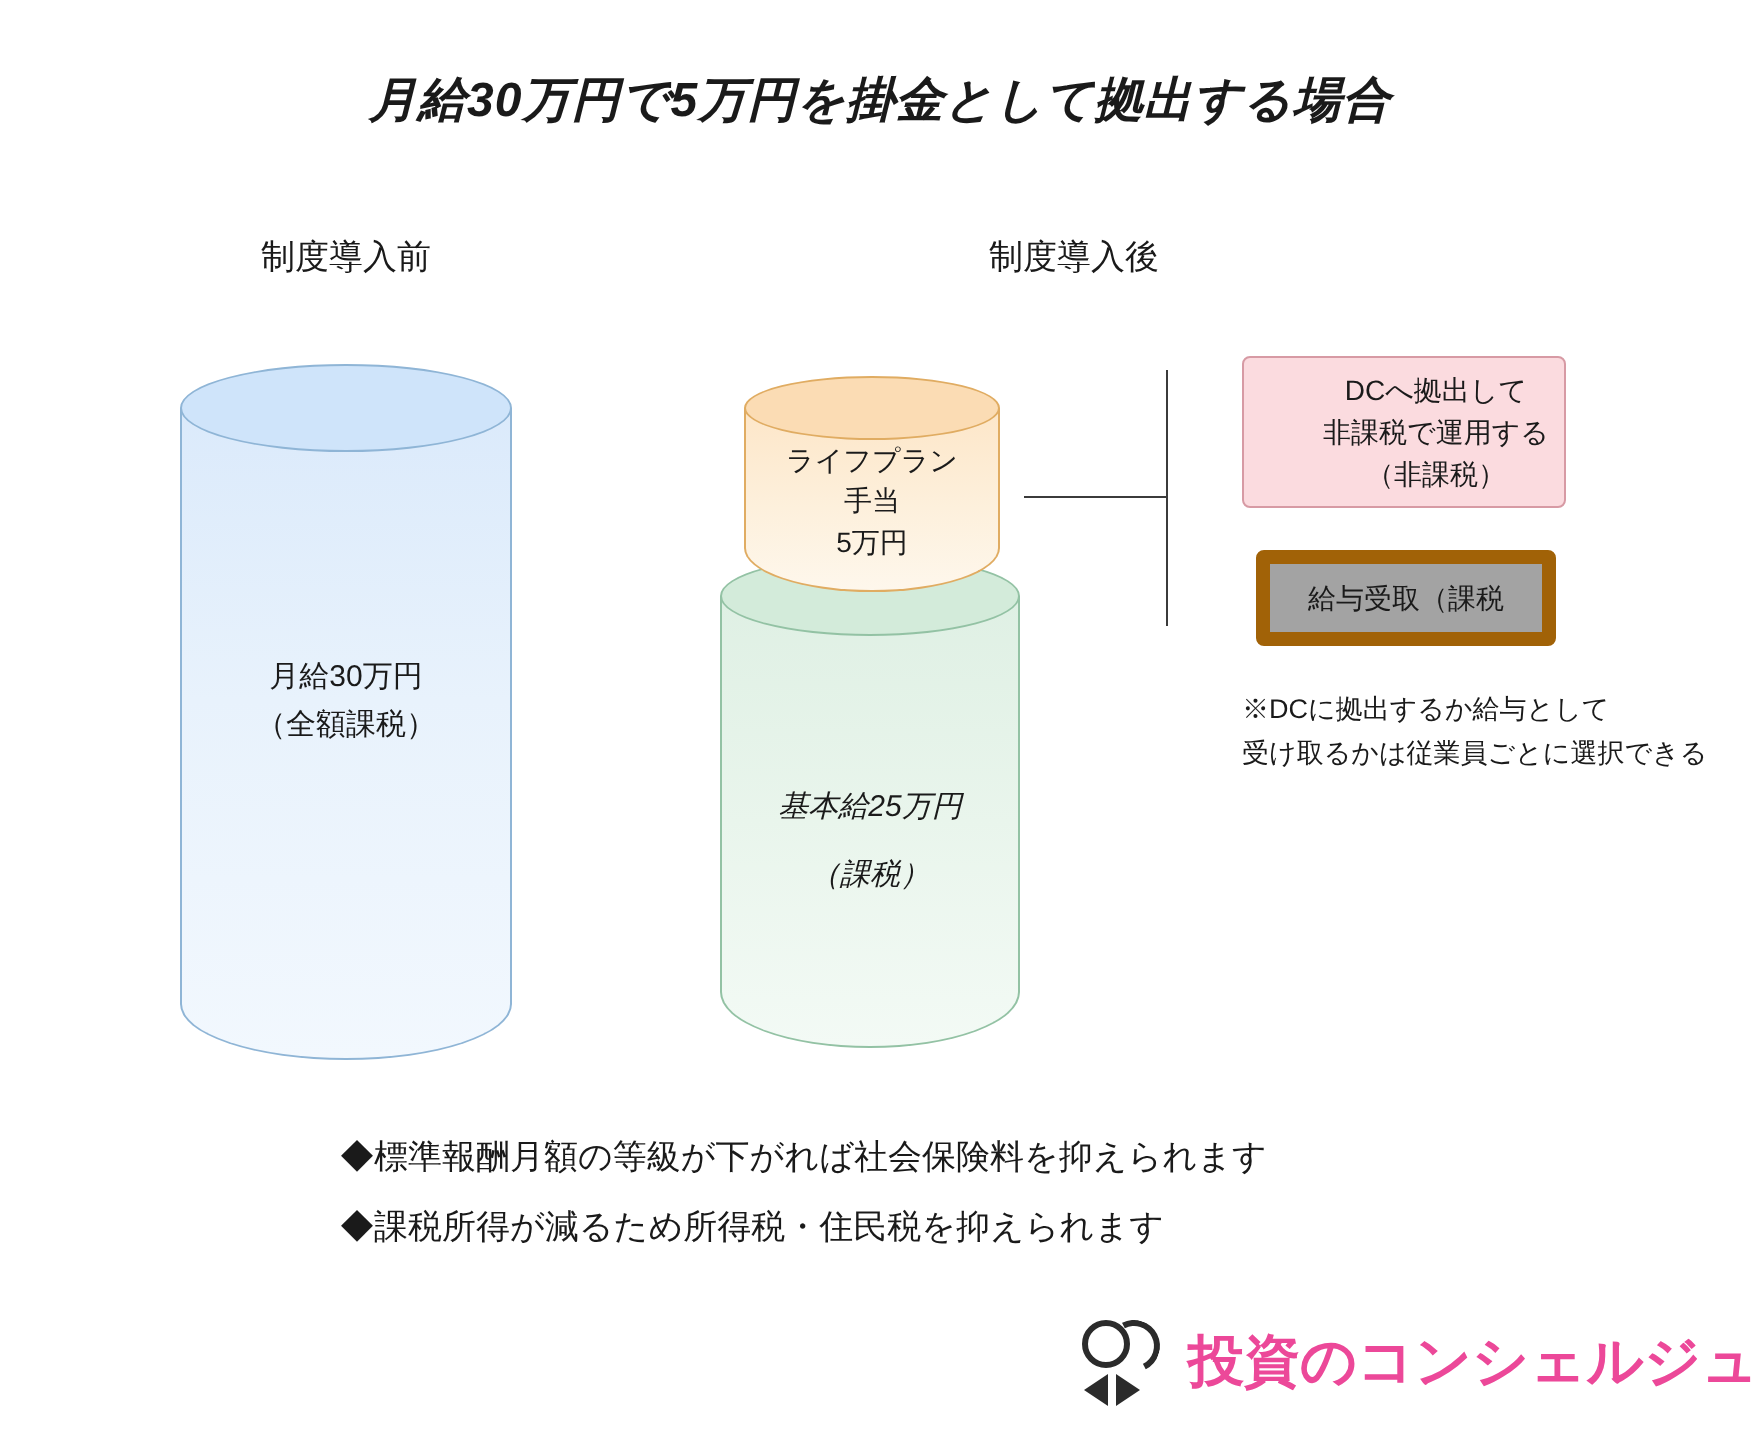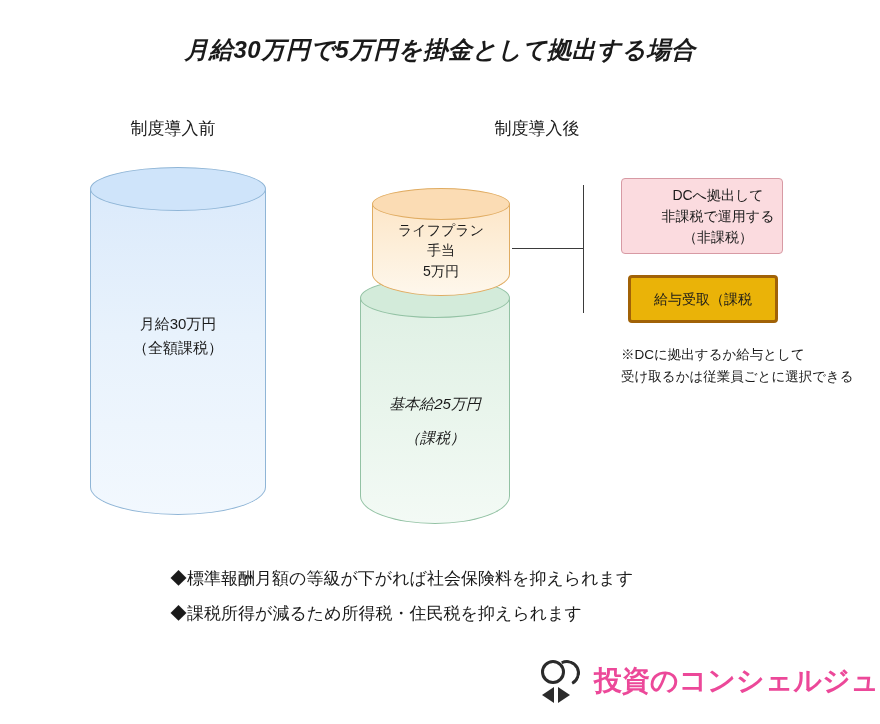--- a/index.html
+++ b/index.html
@@ -70,21 +70,21 @@
   .cyl .label {
     position: absolute;
     left: 0;
     width: 100%;
     text-align: center;
     font-size: 15px;
     line-height: 1.6;
   }
 
   
-  #cyl-before { left: 90px; top: 167px; width: 166px; height: 348px; padding-left: 10px; }
+  #cyl-before { left: 90px; top: 182px; width: 166px; height: 348px; }
   #cyl-before .body {
     top: 22px;
     height: 326px;
     background: linear-gradient(180deg, #dbeafb 0%, #e8f2fc 45%, #f2f8fe 100%);
     border-color: #8fb5d6;
   }
   #cyl-before .top-ellipse {
     top: 0;
     height: 44px;
     background: #cfe4fa;
@@ -102,21 +102,21 @@
   }
   #cyl-after-base .top-ellipse {
     top: 0;
     height: 40px;
     background: #d3ebda;
     border: 1px solid #93c2a4;
   }
   #cyl-after-base .label { top: 114px; font-style: italic; }
 
   
-  #cyl-after-top { left: 372px; top: 188px; width: 138px; height: 108px; }
+  #cyl-after-top { left: 372px; top: 188px; width: 128px; height: 108px; }
   #cyl-after-top .body {
     top: 16px;
     height: 92px;
     background: linear-gradient(180deg, #fde6c8 0%, #fdf0dc 55%, #fef7ec 100%);
     border-color: #e0ac62;
     border-bottom-left-radius: 50% 22px;
     border-bottom-right-radius: 50% 22px;
   }
   #cyl-after-top .top-ellipse {
     top: 0;
@@ -174,22 +174,22 @@
     height: 76px;
     background: #fbdbdf;
     border: 1px solid #d79aa4;
     padding-left: 32px;
   }
   #opt-salary {
     left: 628px;
     top: 275px;
     width: 150px;
     height: 48px;
-    background: #eab308;
-    border: 3px solid #a16207;
+    background: #a3a3a3;
+    border: 7px solid #a16207;
   }
 
   
   .note {
     position: absolute;
     left: 621px;
     top: 344px;
     width: 250px;
     font-size: 13.5px;
     line-height: 1.65;

